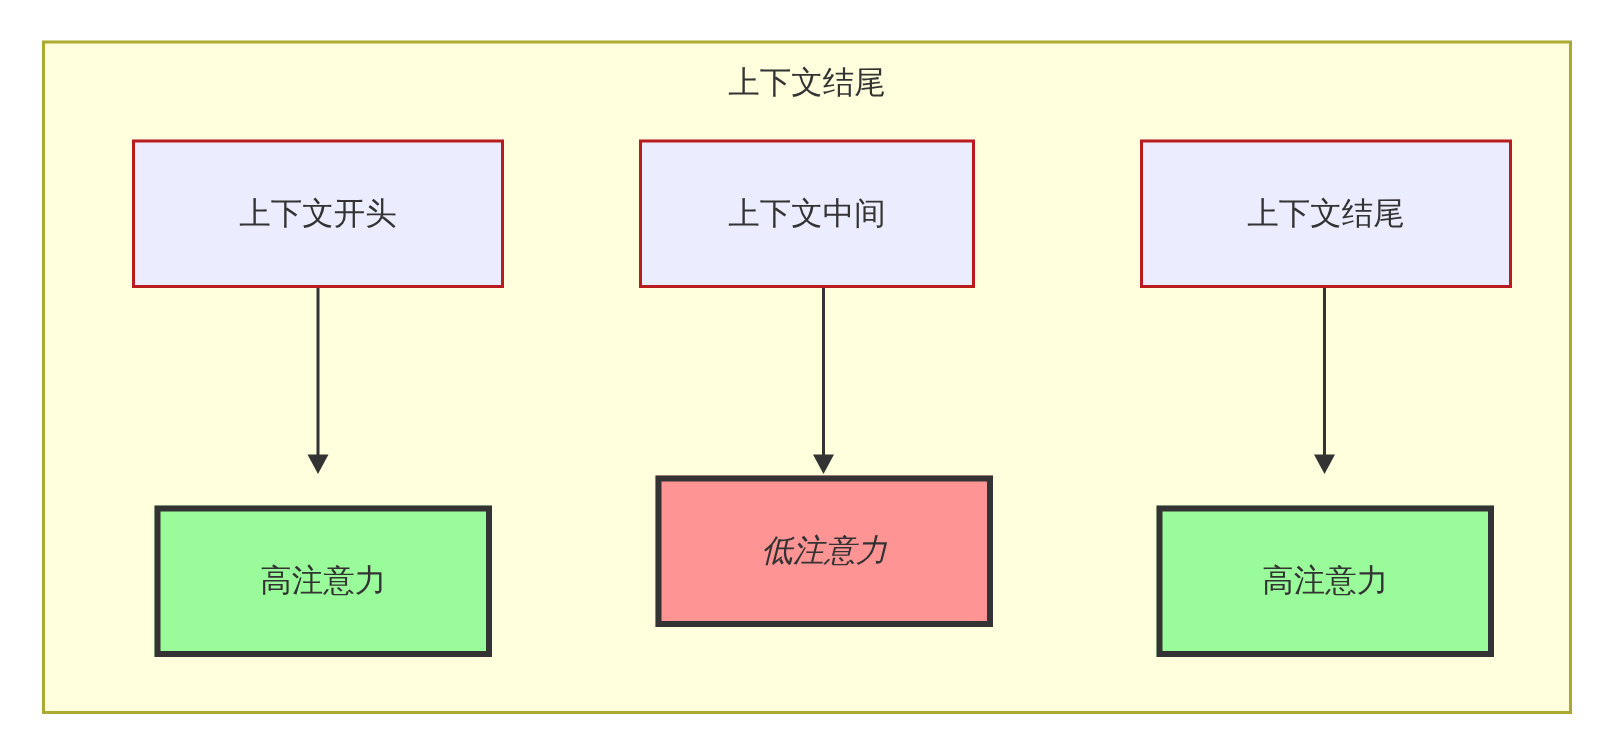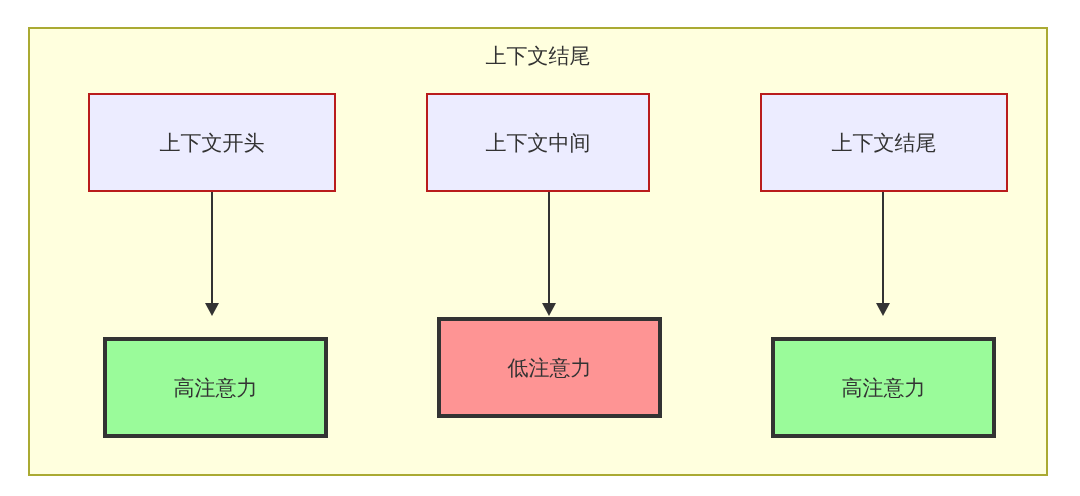--- a/index.html
+++ b/index.html
@@ -69,20 +69,21 @@
     border: 4px solid #333333;
   }
 
   .node-high {
     background: #9afb9a;
     margin-top: 20px;
   }
 
   .node-low {
     background: #fe9494;
+    font-style: italic;
   }
 
   
   .top-1 { left: 88px;  top: 93px; width: 248px; height: 99px; }
   .top-2 { left: 426px; top: 93px; width: 224px; height: 99px; }
   .top-3 { left: 760px; top: 93px; width: 248px; height: 99px; }
 
   
   .bot-1 { left: 103px; top: 317px; width: 225px; height: 101px; }
   .bot-2 { left: 437px; top: 317px; width: 225px; height: 101px; }

